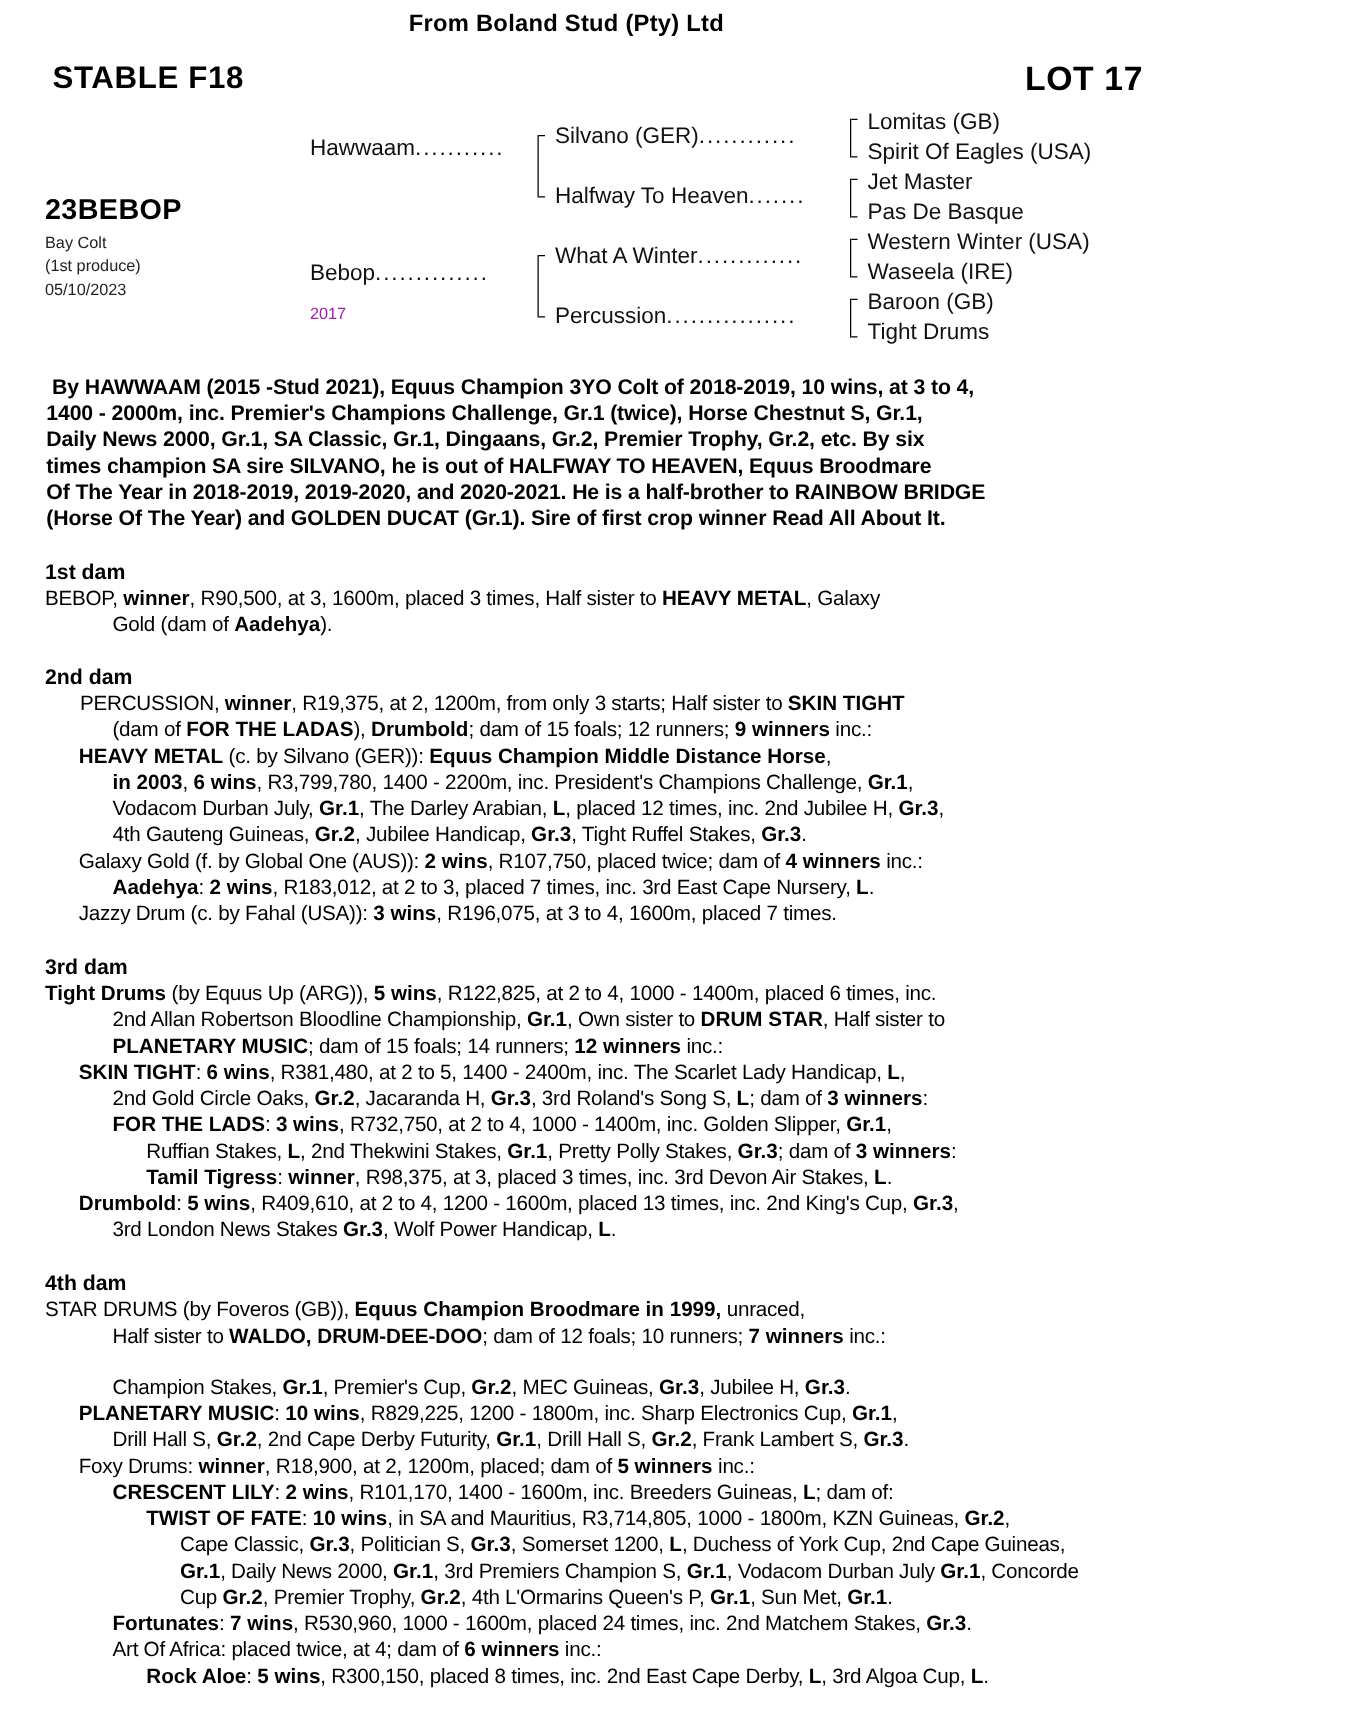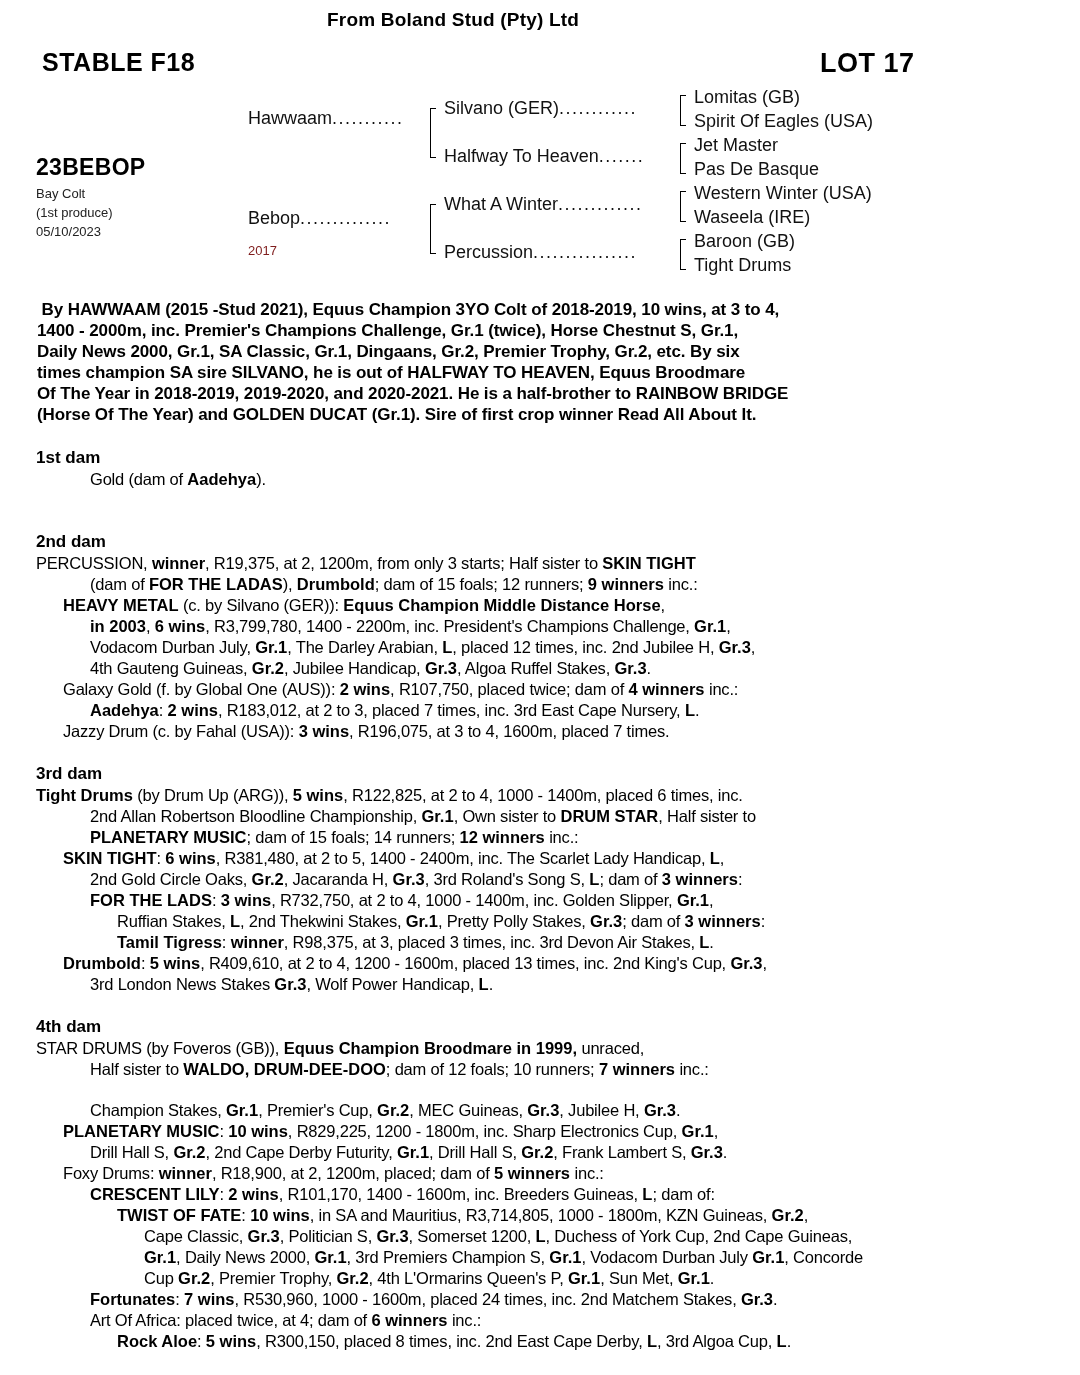--- a/index.html
+++ b/index.html
@@ -7,21 +7,21 @@
       width: 1080px; height: 1375px; position: relative; overflow: hidden;
       font-family: "Liberation Sans", "DejaVu Sans", sans-serif; color: #000;
     }
     .abs { position: absolute; white-space: nowrap; }
     .consignor { left: 327px; top: 9px; font-size: 19px; font-weight: 900; letter-spacing: 0.2px; }
     .stable { left: 42px; top: 48px; font-size: 25px; font-weight: 900; letter-spacing: 0.5px; }
     .lot { left: 820px; top: 48px; font-size: 27px; font-weight: 900; letter-spacing: 0.5px; }
     .horse-name { left: 36px; top: 154px; font-size: 23px; font-weight: 900; letter-spacing: 0.3px; }
     .horse-meta { left: 36px; top: 184px; font-size: 13px; line-height: 19px; color: #222; }
     .ped { font-size: 18px; color: #111; }
-    .ped-small { font-size: 13px; color: #7f1d1d; }
+    .ped-small { font-size: 13px; color: #a21caf; }
     .dots { letter-spacing: 1.5px; }
     .bracket { position: absolute; border-left: 1.5px solid #000; }
     .bracket::before, .bracket::after {
       content: ""; position: absolute; left: 0; width: 5px; border-top: 1.5px solid #000;
     }
     .bracket::before { top: 0; }
     .bracket::after { bottom: 0; }
     .sire-summary {
       position: absolute; left: 37px; top: 299px; width: 1000px;
       font-family: "Liberation Sans", sans-serif; font-weight: 700;
@@ -95,37 +95,38 @@
   <div>1400 - 2000m, inc. Premier's Champions Challenge, Gr.1 (twice), Horse Chestnut S, Gr.1,</div>
   <div>Daily News 2000, Gr.1, SA Classic, Gr.1, Dingaans, Gr.2, Premier Trophy, Gr.2, etc. By six</div>
   <div>times champion SA sire SILVANO, he is out of HALFWAY TO HEAVEN, Equus Broodmare</div>
   <div>Of The Year in 2018-2019, 2019-2020, and 2020-2021. He is a half-brother to RAINBOW BRIDGE</div>
   <div>(Horse Of The Year) and GOLDEN DUCAT (Gr.1). Sire of first crop winner Read All About It.</div>
 </div>
 
 <div id="dam-sections">
     <div class="section" style="top: 447px;">
       <div class="dam-heading">1st dam</div>
+      <div class="line" style="padding-left: 0px;"><span>BEBOP, </span><b>winner</b><span>, R90,500, at 3, 1600m, placed 3 times, Half sister to </span><b>HEAVY METAL</b><span>, Galaxy</span></div>
       <div class="line" style="padding-left: 54px;"><span>Gold (dam of </span><b>Aadehya</b><span>).</span></div>
     </div>
     <div class="section" style="top: 531px;">
       <div class="dam-heading">2nd dam</div>
-      <div class="line" style="padding-left: 0px;"><span>PERCUSSION, </span><b>winner</b><span>, R19,375, at 2, 1200m, from only 3 starts; Half sister to </span><b>SKIN TIGHT</b></div>
+      <div class="line" style="padding-left: 0px; margin-left: 28px;"><span>PERCUSSION, </span><b>winner</b><span>, R19,375, at 2, 1200m, from only 3 starts; Half sister to </span><b>SKIN TIGHT</b></div>
       <div class="line" style="padding-left: 54px;"><span>(dam of </span><b>FOR THE LADAS</b><span>), </span><b>Drumbold</b><span>; dam of 15 foals; 12 runners; </span><b>9 winners</b><span> inc.:</span></div>
       <div class="line" style="padding-left: 27px;"><b>HEAVY METAL</b><span> (c. by Silvano (GER)): </span><b>Equus Champion Middle Distance Horse</b><span>,</span></div>
       <div class="line" style="padding-left: 54px;"><b>in 2003</b><span>, </span><b>6 wins</b><span>, R3,799,780, 1400 - 2200m, inc. President's Champions Challenge, </span><b>Gr.1</b><span>,</span></div>
       <div class="line" style="padding-left: 54px;"><span>Vodacom Durban July, </span><b>Gr.1</b><span>, The Darley Arabian, </span><b>L</b><span>, placed 12 times, inc. 2nd Jubilee H, </span><b>Gr.3</b><span>,</span></div>
-      <div class="line" style="padding-left: 54px;"><span>4th Gauteng Guineas, </span><b>Gr.2</b><span>, Jubilee Handicap, </span><b>Gr.3</b><span>, Algoa Ruffel Stakes, </span><b>Gr.3</b><span>.</span></div>
+      <div class="line" style="padding-left: 54px;"><span>4th Gauteng Guineas, </span><b>Gr.2</b><span>, Jubilee Handicap, </span><b>Gr.3</b><span>, Tight Ruffel Stakes, </span><b>Gr.3</b><span>.</span></div>
       <div class="line" style="padding-left: 27px;"><span>Galaxy Gold (f. by Global One (AUS)): </span><b>2 wins</b><span>, R107,750, placed twice; dam of </span><b>4 winners</b><span> inc.:</span></div>
       <div class="line" style="padding-left: 54px;"><b>Aadehya</b><span>: </span><b>2 wins</b><span>, R183,012, at 2 to 3, placed 7 times, inc. 3rd East Cape Nursery, </span><b>L</b><span>.</span></div>
       <div class="line" style="padding-left: 27px;"><span>Jazzy Drum (c. by Fahal (USA)): </span><b>3 wins</b><span>, R196,075, at 3 to 4, 1600m, placed 7 times.</span></div>
     </div>
     <div class="section" style="top: 763px;">
       <div class="dam-heading">3rd dam</div>
-      <div class="line" style="padding-left: 0px;"><b>Tight Drums</b><span> (by Drum Up (ARG)), </span><b>5 wins</b><span>, R122,825, at 2 to 4, 1000 - 1400m, placed 6 times, inc.</span></div>
+      <div class="line" style="padding-left: 0px;"><b>Tight Drums</b><span> (by Equus Up (ARG)), </span><b>5 wins</b><span>, R122,825, at 2 to 4, 1000 - 1400m, placed 6 times, inc.</span></div>
       <div class="line" style="padding-left: 54px;"><span>2nd Allan Robertson Bloodline Championship, </span><b>Gr.1</b><span>, Own sister to </span><b>DRUM STAR</b><span>, Half sister to</span></div>
       <div class="line" style="padding-left: 54px;"><b>PLANETARY MUSIC</b><span>; dam of 15 foals; 14 runners; </span><b>12 winners</b><span> inc.:</span></div>
       <div class="line" style="padding-left: 27px;"><b>SKIN TIGHT</b><span>: </span><b>6 wins</b><span>, R381,480, at 2 to 5, 1400 - 2400m, inc. The Scarlet Lady Handicap, </span><b>L</b><span>,</span></div>
       <div class="line" style="padding-left: 54px;"><span>2nd Gold Circle Oaks, </span><b>Gr.2</b><span>, Jacaranda H, </span><b>Gr.3</b><span>, 3rd Roland's Song S, </span><b>L</b><span>; dam of </span><b>3 winners</b><span>:</span></div>
       <div class="line" style="padding-left: 54px;"><b>FOR THE LADS</b><span>: </span><b>3 wins</b><span>, R732,750, at 2 to 4, 1000 - 1400m, inc. Golden Slipper, </span><b>Gr.1</b><span>,</span></div>
       <div class="line" style="padding-left: 81px;"><span>Ruffian Stakes, </span><b>L</b><span>, 2nd Thekwini Stakes, </span><b>Gr.1</b><span>, Pretty Polly Stakes, </span><b>Gr.3</b><span>; dam of </span><b>3 winners</b><span>:</span></div>
       <div class="line" style="padding-left: 81px;"><b>Tamil Tigress</b><span>: </span><b>winner</b><span>, R98,375, at 3, placed 3 times, inc. 3rd Devon Air Stakes, </span><b>L</b><span>.</span></div>
       <div class="line" style="padding-left: 27px;"><b>Drumbold</b><span>: </span><b>5 wins</b><span>, R409,610, at 2 to 4, 1200 - 1600m, placed 13 times, inc. 2nd King's Cup, </span><b>Gr.3</b><span>,</span></div>
       <div class="line" style="padding-left: 54px;"><span>3rd London News Stakes </span><b>Gr.3</b><span>, Wolf Power Handicap, </span><b>L</b><span>.</span></div>
     </div>

